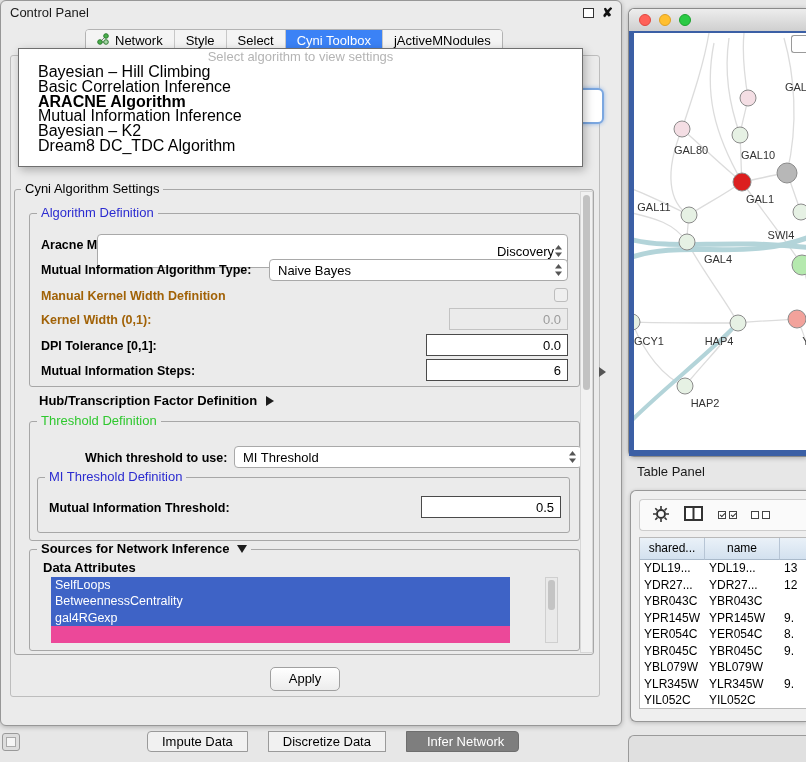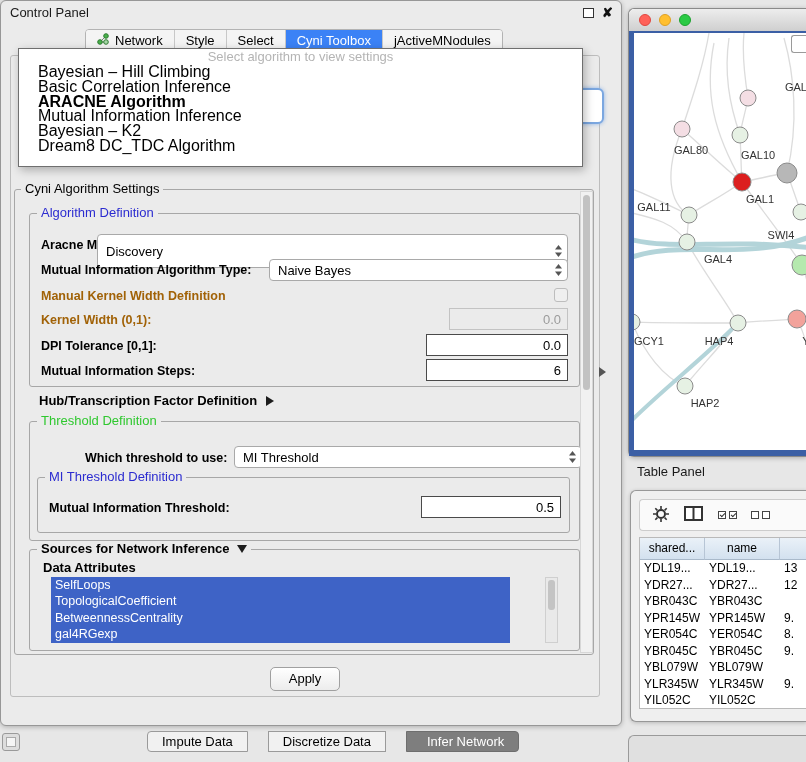--- a/index.html
+++ b/index.html
@@ -175,21 +175,21 @@
         </div>
     </div>
 
     <div class="group abs" style="left:13px;top:188px;width:578px;height:464px;"></div>
     <span class="gtitle" style="left:20px;top:181px;">Cyni Algorithm Settings</span>
 
     <div class="group abs" style="left:28px;top:212px;width:549px;height:172px;"></div>
     <span class="gtitle blue" style="left:36px;top:205px;">Algorithm Definition</span>
 
     <span class="boldlbl abs" style="left:40px;top:237px;">Aracne Mode:</span>
-    <div class="combo abs" style="left:96px;top:233px;width:471px;height:34px;">
+    <div class="combo abs" style="left:96px;top:233px;width:471px;height:34px;text-align:right;">
       <span class="cval">Discovery</span>
       <svg width="9" height="14">
           <path d="M4.5 1 L8 5.5 L1 5.5 Z" fill="#555"></path>
           <path d="M4.5 13 L8 8.5 L1 8.5 Z" fill="#555"></path>
         </svg>
     </div>
 
     <span class="boldlbl abs" style="left:40px;top:262px;">Mutual Information Algorithm Type:</span>
     <div class="combo abs" style="left:268px;top:258px;width:299px;height:22px;">
       <span class="cval">Naive Bayes</span>
@@ -244,21 +244,20 @@
 
     <div class="group abs" style="left:28px;top:548px;width:549px;height:100px;"></div>
     <span class="gtitle abs" style="left:36px;top:541px;font-weight:bold;display:flex;align-items:center;">
       <span>Sources for Network Inference</span>
       <span class="tri-down"></span>
     </span>
     <span class="boldlbl abs" style="left:42px;top:559px;font-size:13px;">Data Attributes</span>
 
     <div id="attr-list" class="abs">
         <div class="aitem">SelfLoops</div>
-        <div class="aitem">TopologicalCoefficient</div>
         <div class="aitem">BetweennessCentrality</div>
         <div class="aitem">gal4RGexp</div>
       </div>
     <div id="attr-scroll" class="abs">
         <div id="attr-thumb" class="abs"></div>
       </div>
 
     <div id="pane-scroll" class="abs">
         <div id="pane-thumb" class="abs"></div>
       </div>

